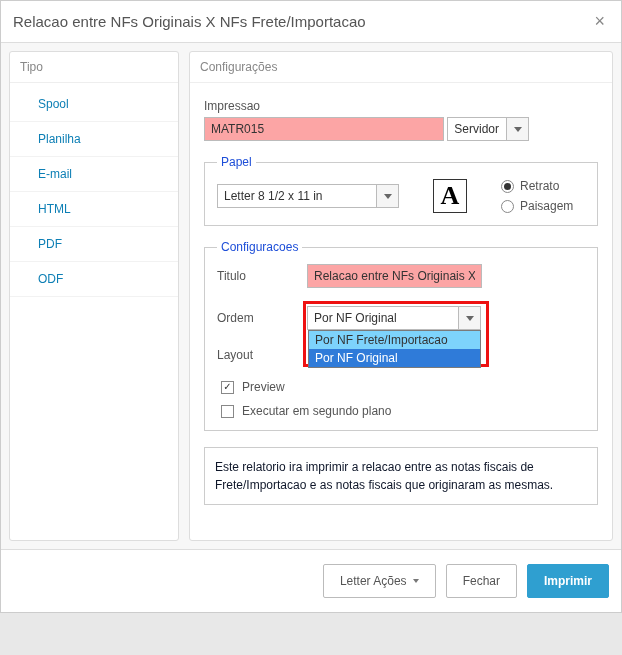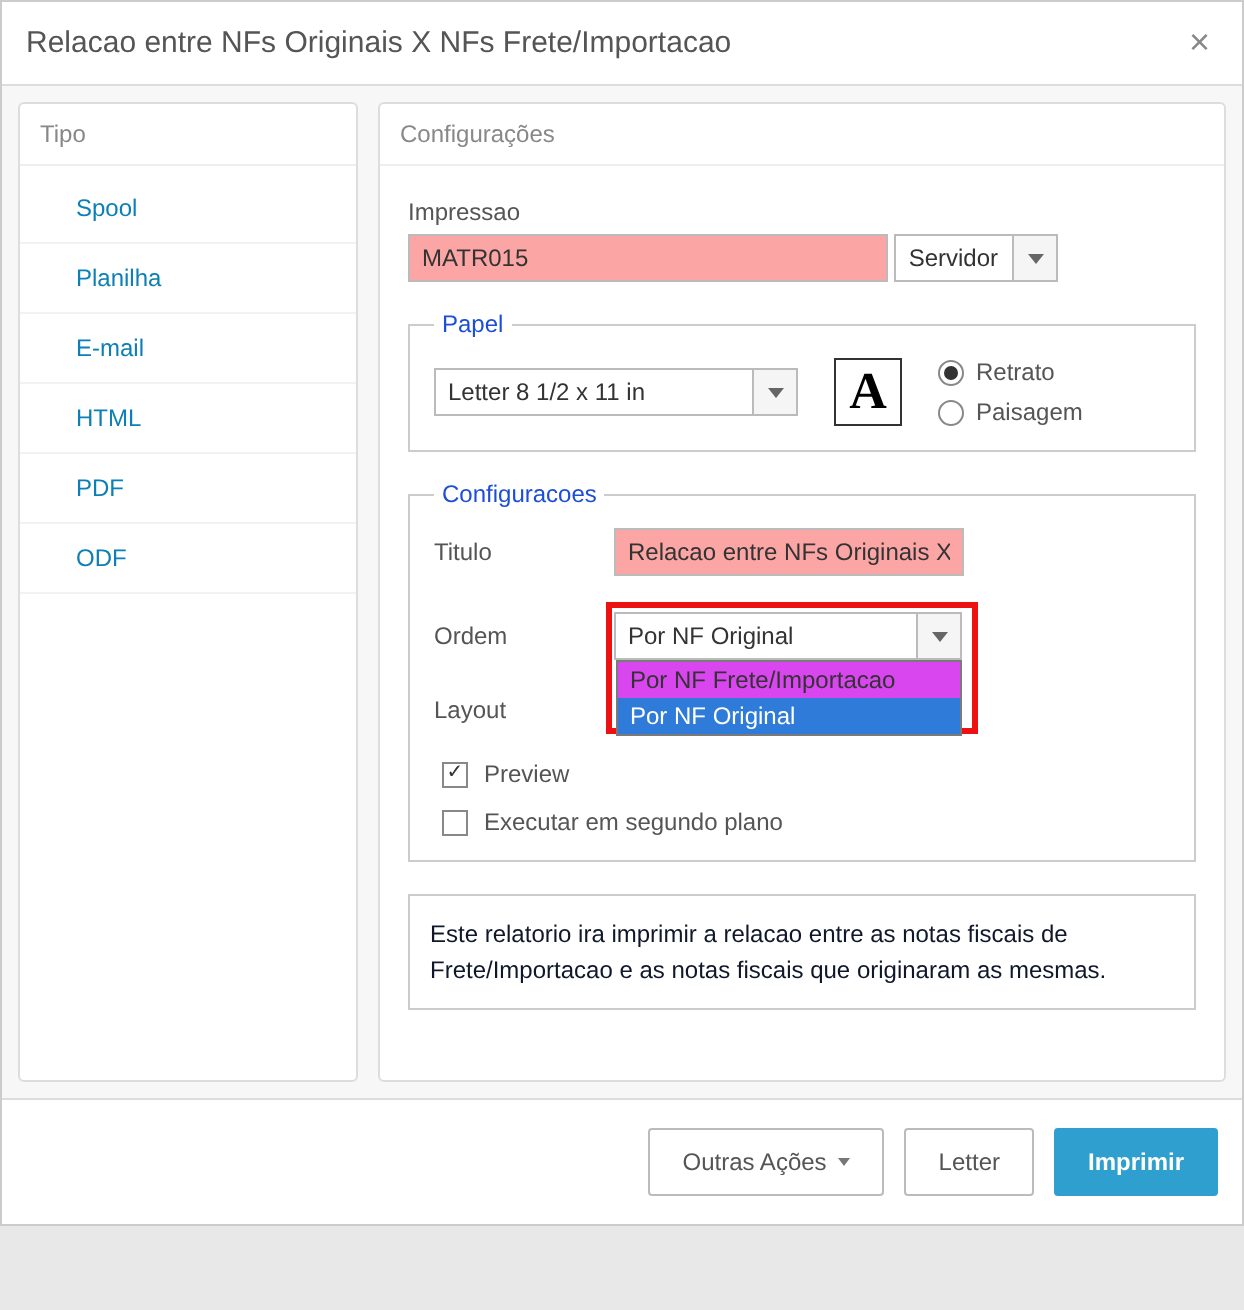--- a/index.html
+++ b/index.html
@@ -121,21 +121,21 @@
   fieldset.group {
     border:1px solid #ccc;
     margin: 14px 0 0 0;
     padding: 10px 12px 12px 12px;
   }
   fieldset.group legend {
     padding: 0 4px;
     color:#1d4ed8;
     font-size:12px;
   }
-  .papel-row { display:flex; align-items:center; gap:18px;}
+  .papel-row { display:flex; align-items:center; gap:34px;}
   .orient-icon {
     width:34px;height:34px;border:1px solid #333;background:#fff;
     display:flex;align-items:center;justify-content:center;
     font-family: "Times New Roman", serif;
     font-size:26px;font-weight:bold;color:#000;
   }
   .radios { display:flex; flex-direction:column; gap:6px;}
   .radio-row { display:flex; align-items:center; gap:6px; color:#555;}
   .radio {
     width:13px;height:13px;border:1px solid #888;border-radius:50%;display:inline-flex;align-items:center;justify-content:center;background:#fff;
@@ -158,21 +158,21 @@
   
   .ordem-zone { position: relative; }
   .highlight-box {
     position:absolute;
     border:3px solid #e11;
     pointer-events:none;
   }
   .dropdown-open {
     position:absolute;
     border:1px solid #7a7a7a;
-    background:#d946ef;
+    background:#7dd3fc;
     z-index:5;
   }
   .dropdown-open .opt{
     padding:2px 6px;
     font-size:12px;
     color:#333;
     cursor:pointer;
     white-space:nowrap;
   }
   .dropdown-open .opt.selected{
@@ -310,24 +310,24 @@
         </fieldset>
 
         <div class="desc-box">Este relatorio ira imprimir a relacao entre as notas fiscais de Frete/Importacao e as notas fiscais que originaram as mesmas.</div>
 
       </div>
     </div>
   </div>
 
   <div class="dialog-footer">
     <button class="btn">
-      <span>Outras Ações</span>
+      <span>Letter Ações</span>
       <span class="caret-down-sm"></span>
     </button>
     <button class="btn">
-      <span>Letter</span>
+      <span>Fechar</span>
     </button>
     <button class="btn primary">
       <span>Imprimir</span>
     </button>
   </div>
 
 </div>
 
 </body></html>

